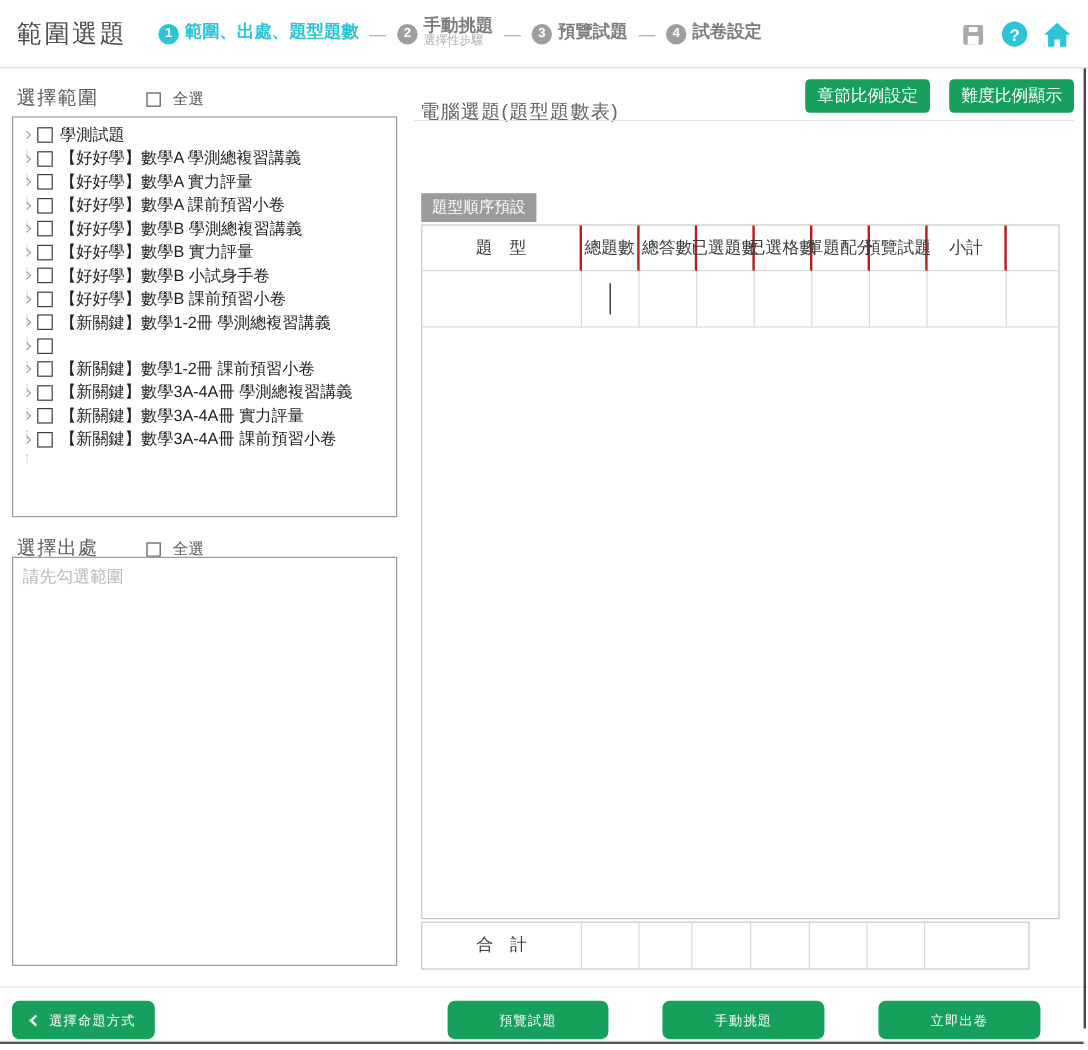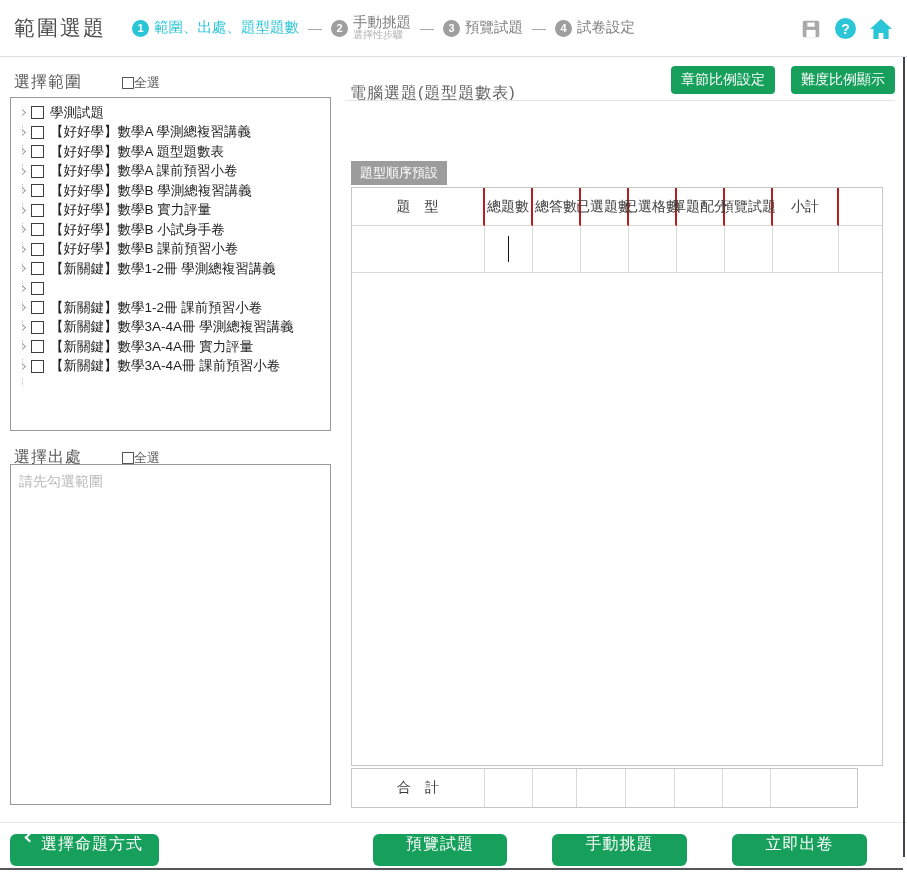--- a/index.html
+++ b/index.html
@@ -11,36 +11,36 @@
   .app-header { position:absolute; top:0; left:0; width:907px; height:57px;
     display:flex; align-items:center; padding-left:14px; background:#fff;
     border-bottom:1px solid #dde0ea; }
   .page-title { font-size:21px; color:#4d4d4d; letter-spacing:2px; font-weight:400; margin-right:26px; }
   .stepper { display:flex; align-items:center; }
   .step { display:flex; align-items:center; cursor:default; }
   .badge { width:17px; height:17px; border-radius:50%; color:#fff; font-size:11px; font-weight:700;
     display:flex; align-items:center; justify-content:center; margin-right:5px; background:var(--inactive); flex:0 0 auto; }
   .step.active .badge { background:var(--accent); }
   .slabels { display:flex; flex-direction:column; line-height:1.05; }
-  .smain { font-size:14.5px; font-weight:400; color:#7d7d7d; white-space:nowrap; }
+  .smain { font-size:14.5px; font-weight:700; color:#7d7d7d; white-space:nowrap; }
   .step.active .smain { color:var(--accent); }
   .ssub { font-size:10px; color:#b0b0b0; font-weight:400; }
   .sep { color:#a8a8a8; margin:0 9px; font-size:14px; }
   .header-icons { position:absolute; right:14px; top:0; height:57px; display:flex; align-items:center; gap:13px; }
   .icon-btn { display:flex; align-items:center; justify-content:center; cursor:pointer; }
   .help-circle { width:21px; height:21px; border-radius:50%; background:var(--accent); color:#fff;
     font-size:14px; font-weight:700; display:flex; align-items:center; justify-content:center; }
 
   
   .sec-head { position:absolute; left:14px; display:flex; align-items:center; }
   .sec-head.range { top:72px; }
   .sec-head.source { top:447px; }
   .sec-title { font-size:16px; color:#595959; width:108px; letter-spacing:1px; }
   .sa-cb { width:12px; height:12px; border:1.5px solid #555; background:#fff; display:inline-block; cursor:pointer; }
-  .sa-label { font-size:13px; color:#5a5a5a; margin-left:0; cursor:pointer; }
+  .sa-label { font-size:13px; color:#5a5a5a; margin-left:10px; cursor:pointer; }
 
   .tree-box { position:absolute; left:10px; top:97px; width:321px; height:334px;
     border:1px solid #9a9a9a; background:#fff; padding:5px 0 0 4px; overflow:hidden; }
   .trow { display:flex; align-items:center; height:19.5px; white-space:nowrap; cursor:pointer; }
   .chevwrap { width:15px; display:flex; justify-content:center; position:relative; }
   .chev { display:inline-block; width:5px; height:5px; border-right:1.6px solid #a0a0a0;
     border-bottom:1.6px solid #a0a0a0; transform:rotate(-45deg); }
   .chevwrap:after { content:""; position:absolute; left:7px; top:15px; height:7px; border-left:1px dotted #bdbdbd; }
   .cbox { width:13px; height:13px; border:1.5px solid #3e3e3e; background:#fff; flex:0 0 auto;
     margin:0 6px 0 1px; cursor:pointer; }
@@ -75,22 +75,22 @@
     border:1px solid #c6c6c6; background:#fff;
     display:grid; grid-template-columns:133px 48px 44px 49px 49px 48px 48px 1fr; }
   .fcell { border-right:1px solid #d9d9d9; display:flex; align-items:center; justify-content:center;
     font-size:14px; color:#3c3c3c; }
   .fcell:last-child { border-right:none; }
 
   
   .bottom-bar { position:absolute; left:0; top:822px; width:907px; height:53px;
     background:#fff; border-top:1px solid #e7e7ef; }
   .green-btn { position:absolute; top:11px; height:32px; background:var(--green); color:#fff;
-    font-size:16px; border:none; border-radius:6px; cursor:pointer; font-family:inherit;
-    display:flex; align-items:flex-start; justify-content:center; letter-spacing:1px; }
+    font-size:11px; border:none; border-radius:6px; cursor:pointer; font-family:inherit;
+    display:flex; align-items:center; justify-content:center; letter-spacing:1px; }
   .back-btn { left:10px; padding:0 16px; }
   .back-chev { display:inline-block; width:7px; height:7px; border-left:2px solid #fff;
     border-bottom:2px solid #fff; transform:rotate(45deg); margin-right:8px; }
   .preview-btn { left:373px; width:134px; }
   .manual-btn { left:552px; width:135px; }
   .generate-btn { left:732px; width:135px; }
   .bottom-edge { position:absolute; left:0; top:868px; width:903px; height:2px; background:#55555a; }
   .right-edge { position:absolute; left:903px; top:57px; width:2px; height:800px; background:#43434a; }
 </style>
 </head>
@@ -165,21 +165,21 @@
           <i class="chev"></i>
         </span>
         <span class="cbox"></span>
         <span class="tlabel">【好好學】數學A 學測總複習講義</span>
       </div>
       <div class="trow">
         <span class="chevwrap">
           <i class="chev"></i>
         </span>
         <span class="cbox"></span>
-        <span class="tlabel">【好好學】數學A 題型題數表</span>
+        <span class="tlabel">【好好學】數學A 實力評量</span>
       </div>
       <div class="trow">
         <span class="chevwrap">
           <i class="chev"></i>
         </span>
         <span class="cbox"></span>
         <span class="tlabel">【好好學】數學A 課前預習小卷</span>
       </div>
       <div class="trow">
         <span class="chevwrap">

